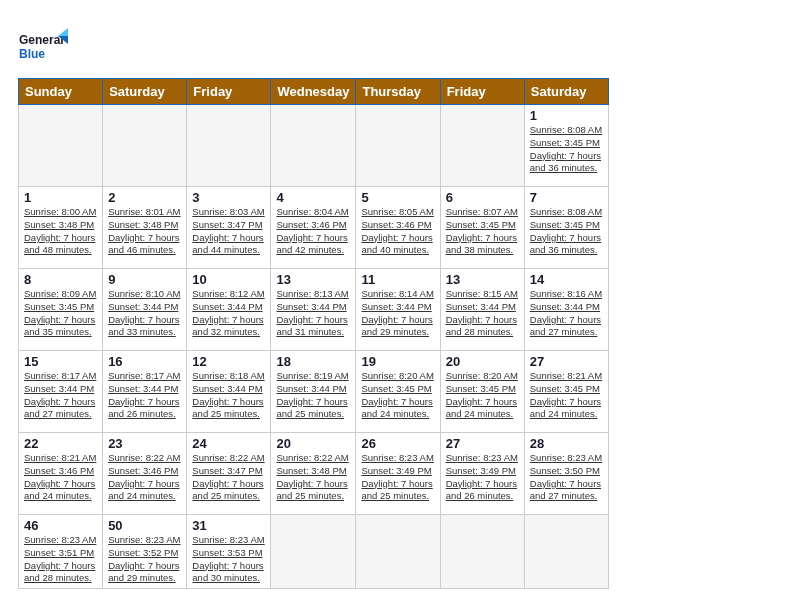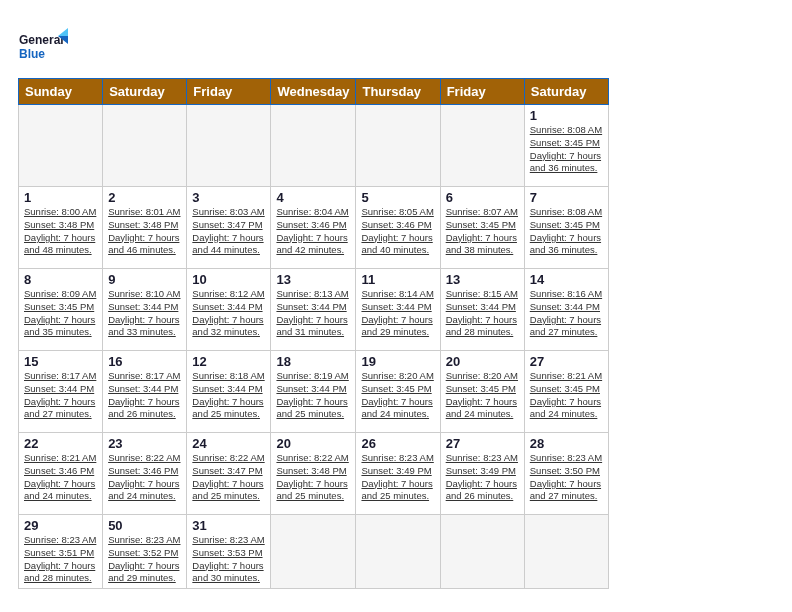--- a/index.html
+++ b/index.html
@@ -244,21 +244,21 @@
             <span class="day-num">27</span>
             <div class="day-info">Sunrise: 8:23 AM<br>Sunset: 3:49 PM<br>Daylight: 7 hours<br>and 26 minutes.</div>
           </td>
           <td>
             <span class="day-num">28</span>
             <div class="day-info">Sunrise: 8:23 AM<br>Sunset: 3:50 PM<br>Daylight: 7 hours<br>and 27 minutes.</div>
           </td>
         </tr>
         <tr class="last-row">
           <td>
-            <span class="day-num">29</span>
+            <span class="day-num">46</span>
             <div class="day-info">Sunrise: 8:23 AM<br>Sunset: 3:51 PM<br>Daylight: 7 hours<br>and 28 minutes.</div>
           </td>
           <td>
             <span class="day-num">50</span>
             <div class="day-info">Sunrise: 8:23 AM<br>Sunset: 3:52 PM<br>Daylight: 7 hours<br>and 29 minutes.</div>
           </td>
           <td>
             <span class="day-num">31</span>
             <div class="day-info">Sunrise: 8:23 AM<br>Sunset: 3:53 PM<br>Daylight: 7 hours<br>and 30 minutes.</div>
           </td>

